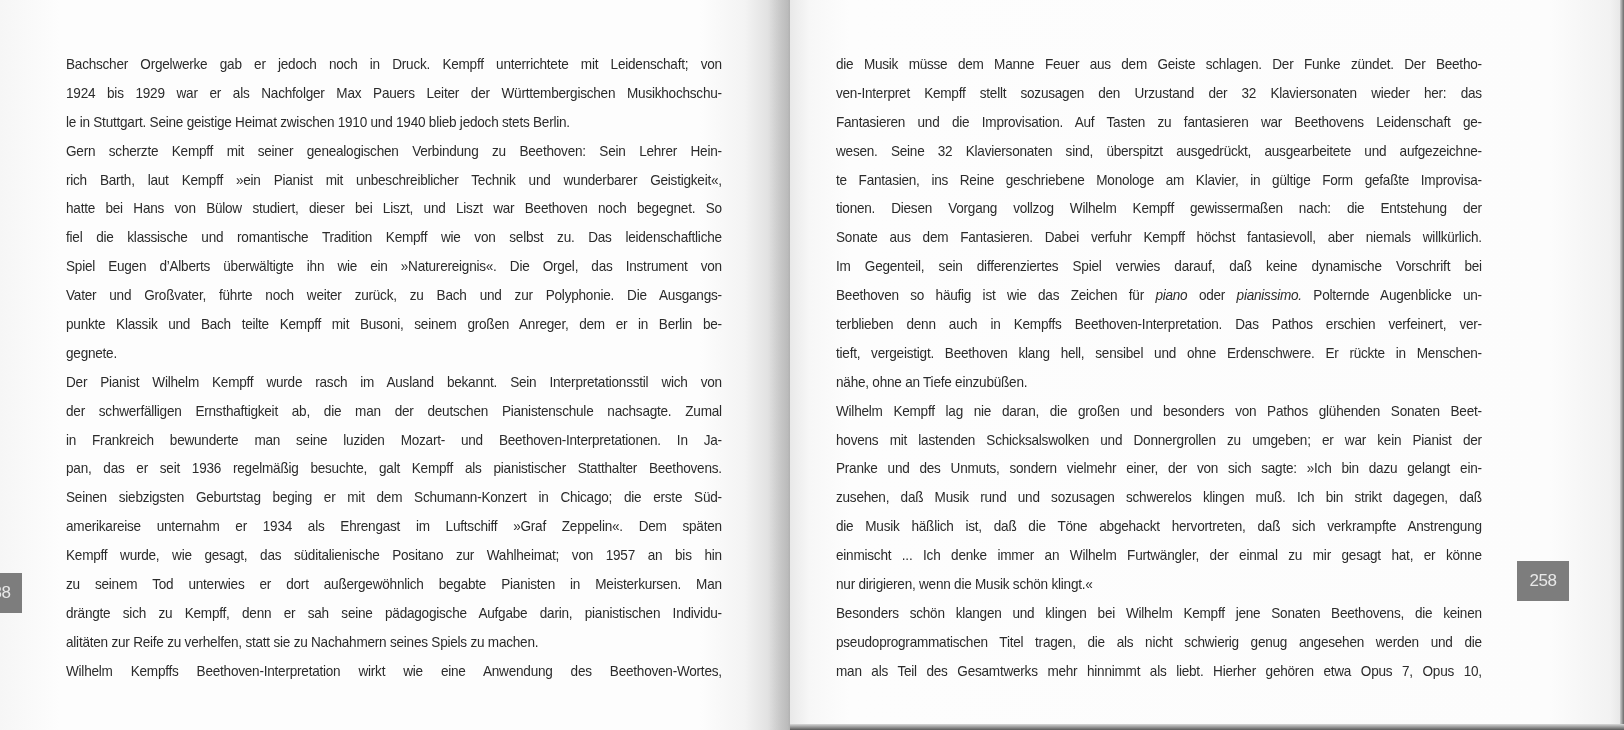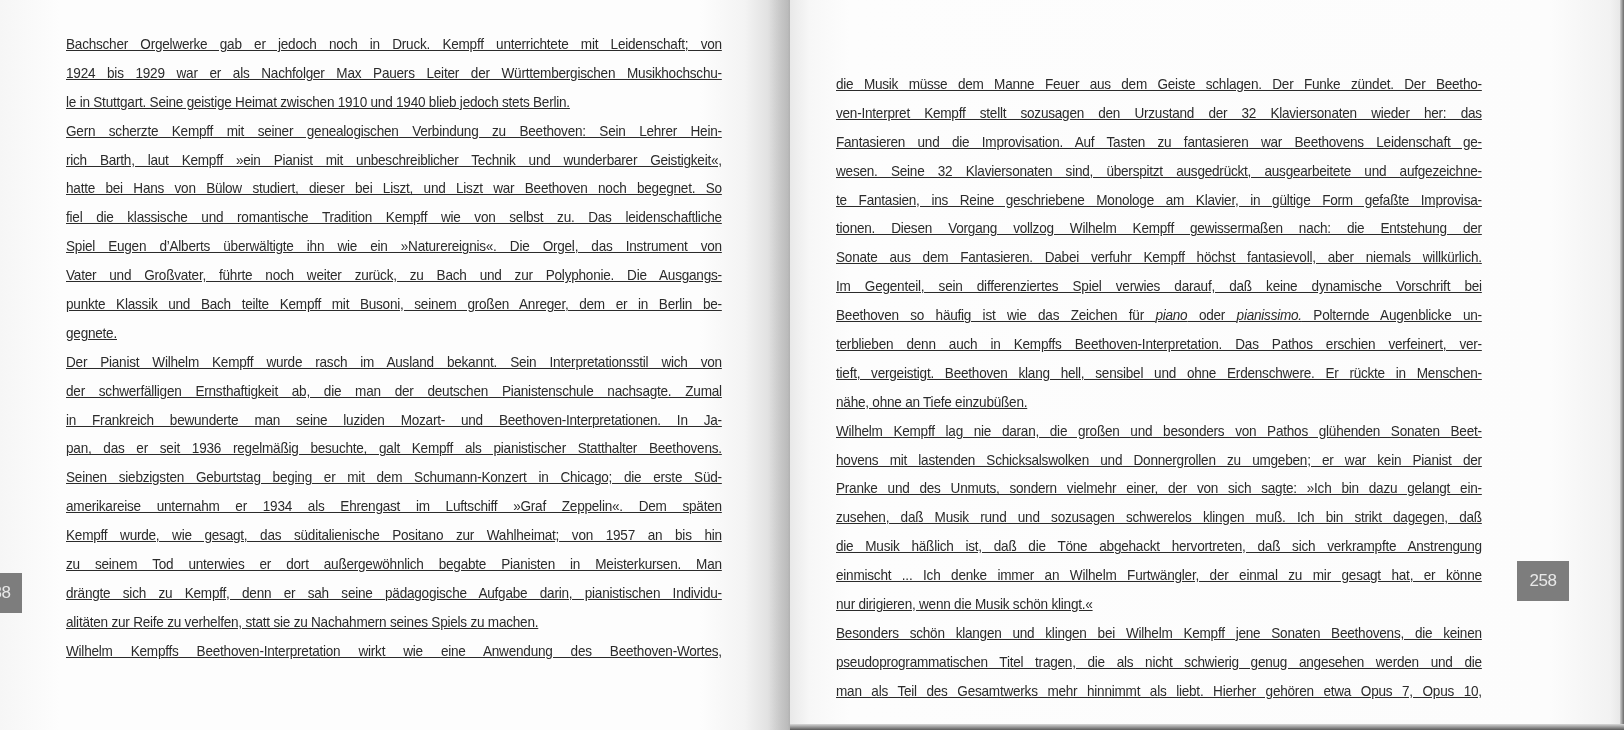--- a/index.html
+++ b/index.html
@@ -55,31 +55,29 @@
     .gutter-shadow {
       position: absolute;
       left: 768px;
       top: 0;
       width: 28px;
       height: 730px;
       background: linear-gradient(to right, rgba(200,200,200,0.0), rgba(170,170,170,0.55) 70%, rgba(120,120,120,0.6) 100%);
     }
     .text-block {
       position: absolute;
-      top: 30px;
-      text-decoration: underline;
+      top: 50px;
     }
     .page-left .text-block {
       left: 66px;
       width: 656px;
     }
     .page-right .text-block {
       left: 46px;
       width: 646px;
-      margin-top: 40px;
     }
     .line {
       height: 28.9px;
       line-height: 28.9px;
       font-size: 14.6px;
       letter-spacing: -0.25px;
       white-space: nowrap;
       text-align: justify;
       text-align-last: justify;
       transform: scaleX(0.93);

